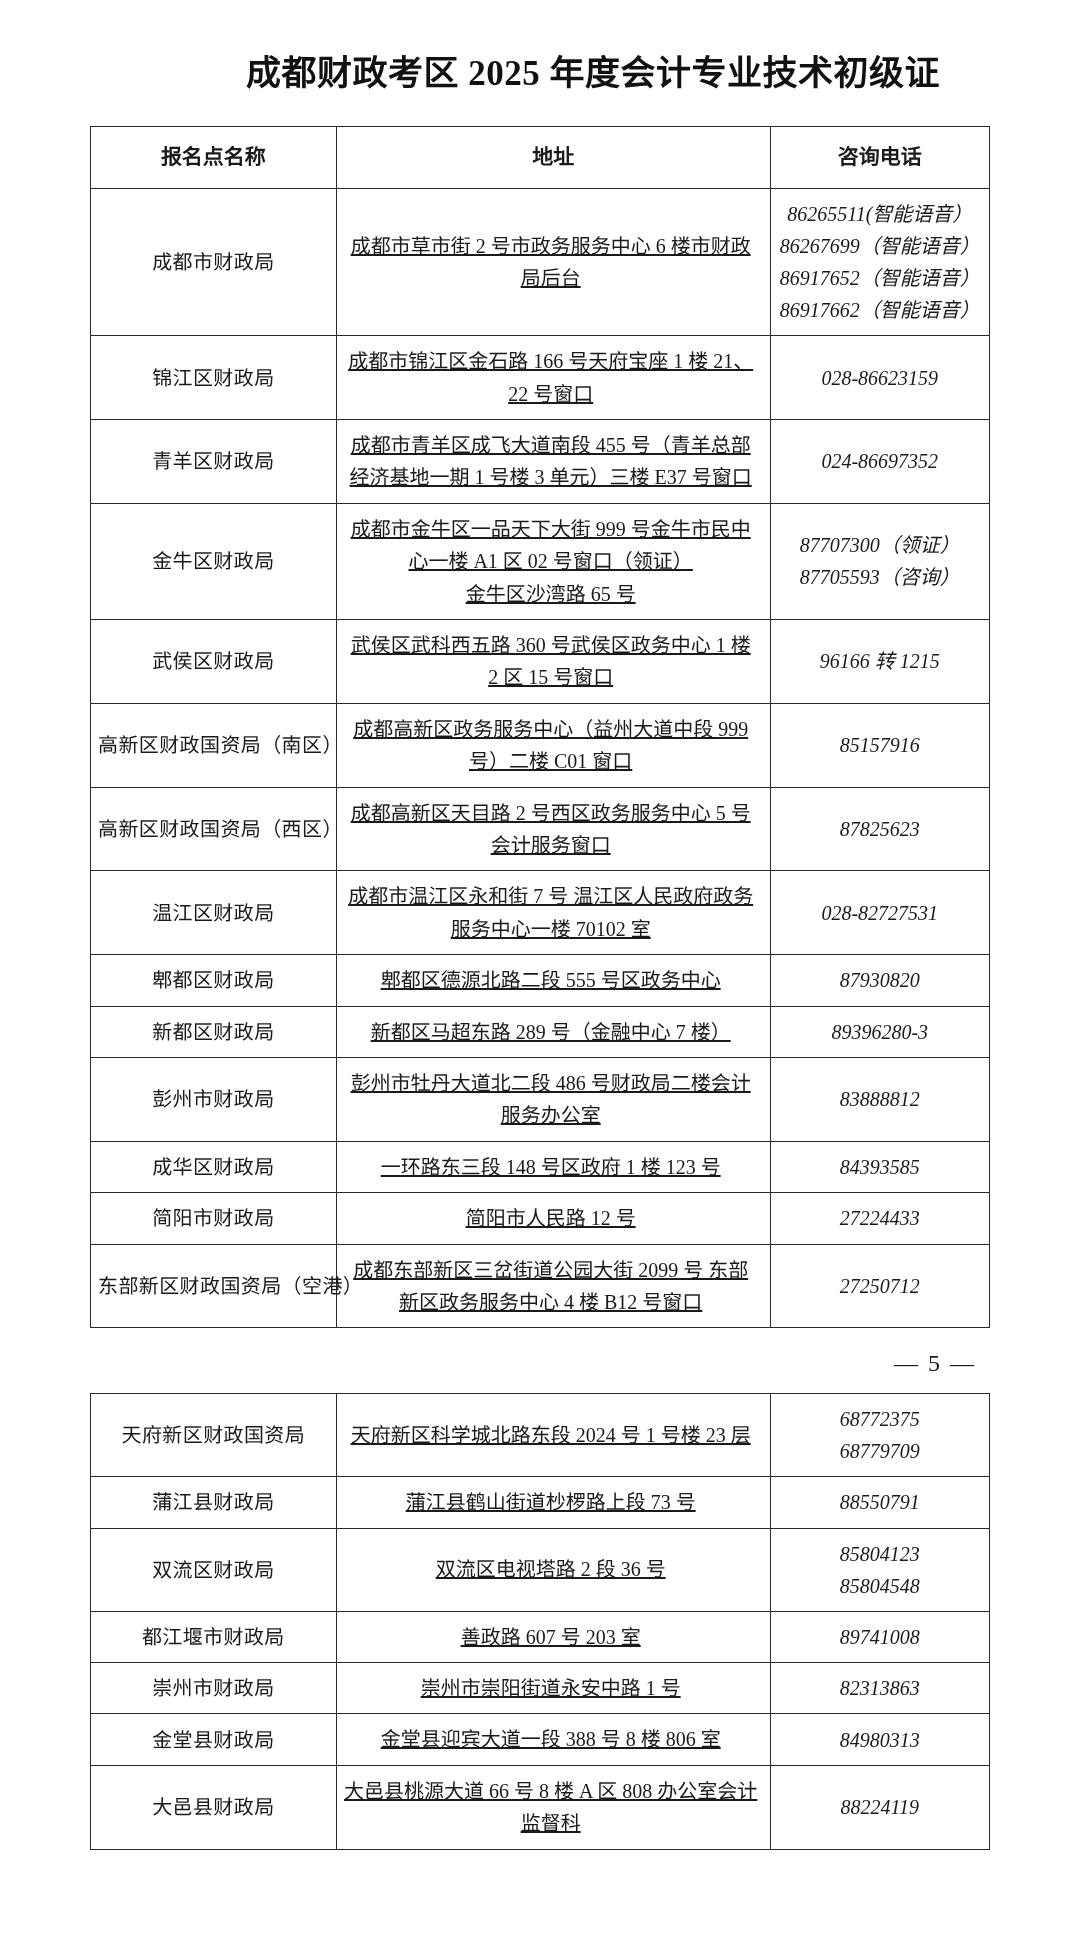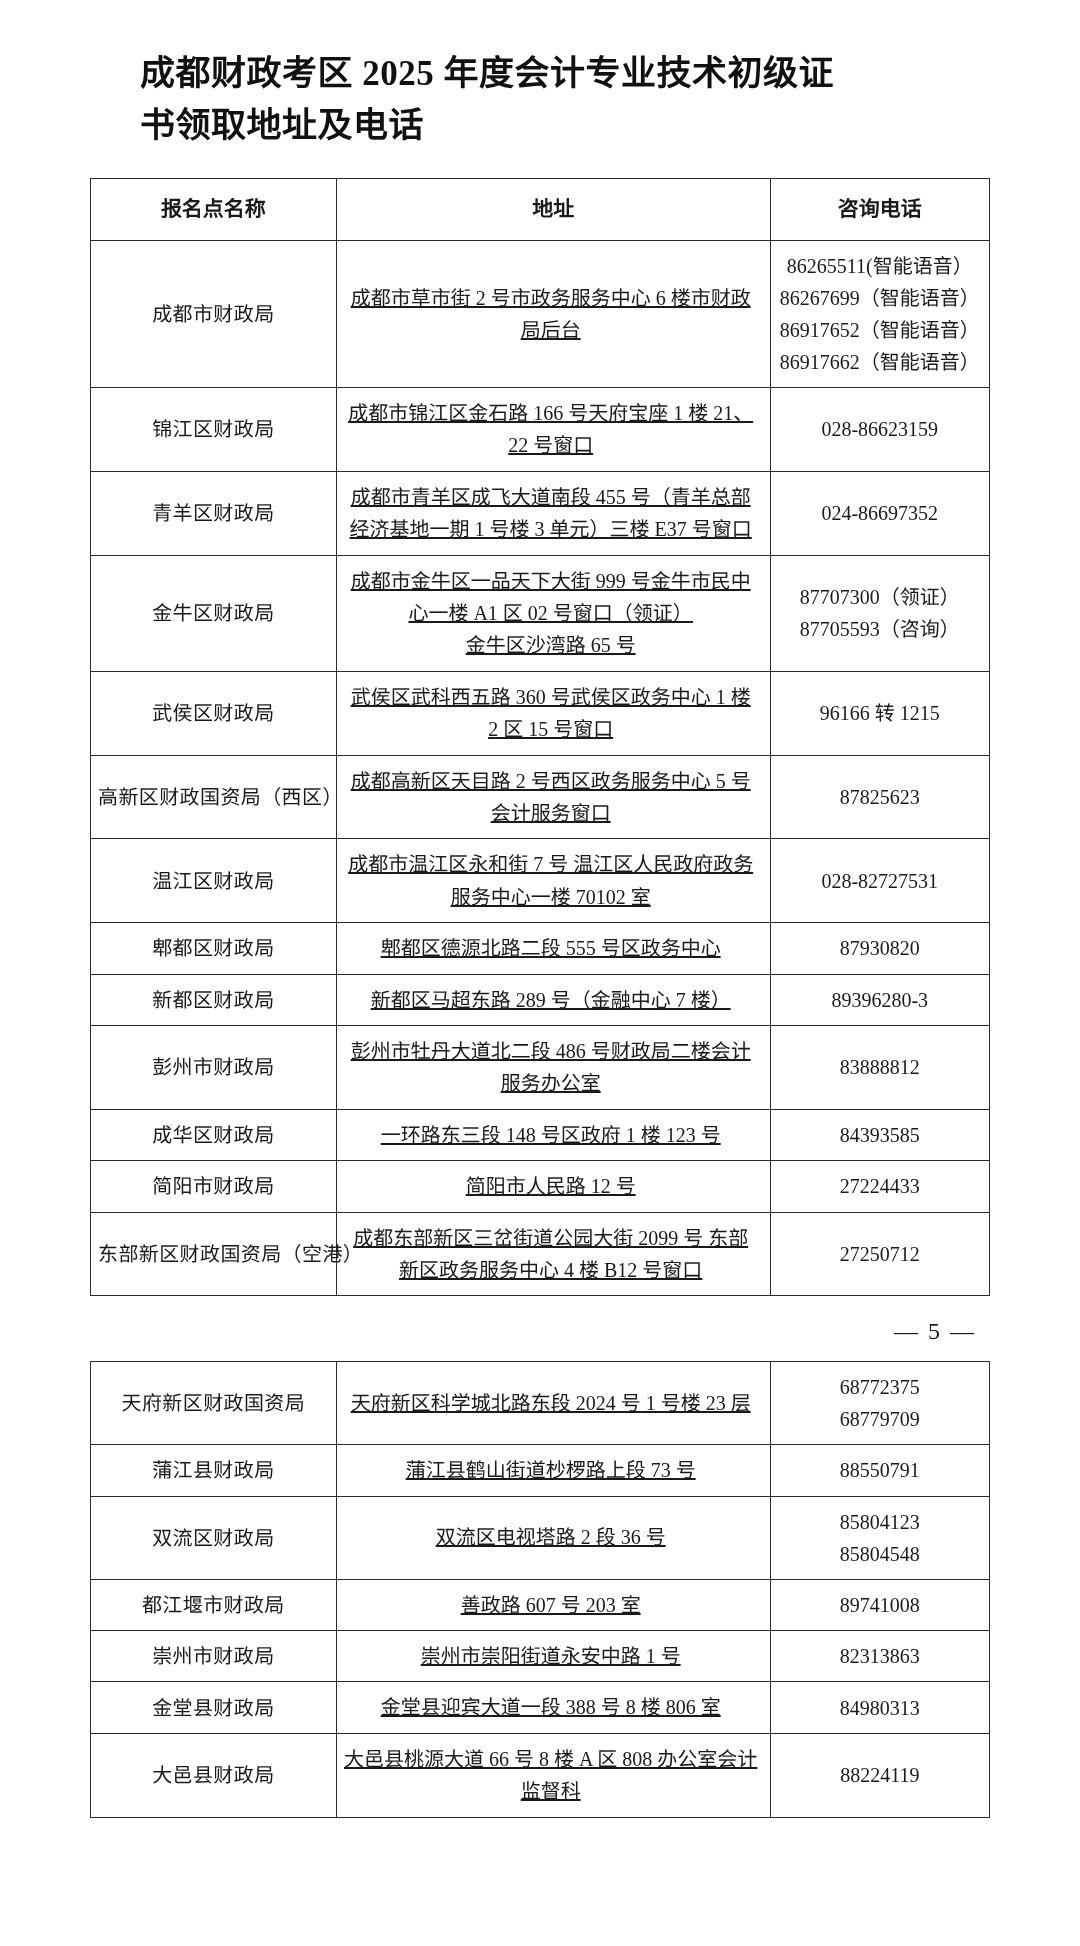--- a/index.html
+++ b/index.html
@@ -20,21 +20,21 @@
     min-height: 1946px;
     box-sizing: border-box;
     padding: 0;
     position: relative;
     background: #ffffff;
   }
   .doc-title {
     width: 800px;
     margin: 0 auto;
     padding-top: 48px;
-    text-align: left;
+    text-align: right;
     font-family: "Liberation Serif", "DejaVu Serif", serif;
     font-weight: bold;
     font-size: 35px;
     line-height: 1.48;
     letter-spacing: 0.5px;
     color: #111111;
   }
   .table-wrap {
     width: 900px;
     margin: 0 auto;
@@ -72,40 +72,39 @@
   }
   table.addr-table td.cell-addr {
     padding-right: 12px;
     line-height: 1.62;
     text-decoration: underline;
   }
   table.addr-table td.cell-phone {
     line-height: 1.6;
     white-space: nowrap;
   }
-  .phone-line { display: block; }
+  .phone-line { display: block; font-style: italic; }
   .pagenum {
     width: 900px;
     margin: 0 auto;
     text-align: right;
     padding: 22px 14px 16px 0;
     font-size: 24px;
     letter-spacing: 2px;
     color: #1a1a1a;
     box-sizing: border-box;
   }
 </style>
 </head>
 <body>
 
 <div class="page">
 
   <h1 class="doc-title">
     <span>成都财政考区 2025 年度会计专业技术初级证</span><br>
-    <span>书领取地址及电话</span>
   </h1>
 
   <div class="table-wrap first">
     <table class="addr-table">
       <colgroup>
         <col class="c-name">
           <col class="c-addr">
           <col class="c-phone">
       </colgroup>
       <thead>
@@ -149,20 +148,27 @@
             </td>
           </tr>
           <tr>
             <td class="cell-name">武侯区财政局</td>
             <td class="cell-addr">武侯区武科西五路 360 号武侯区政务中心 1 楼 2 区 15 号窗口</td>
             <td class="cell-phone">
               <span class="phone-line">96166 转 1215</span>
             </td>
           </tr>
           <tr>
+            <td class="cell-name">高新区财政国资局（南区）</td>
+            <td class="cell-addr">成都高新区政务服务中心（益州大道中段 999 号）二楼 C01 窗口</td>
+            <td class="cell-phone">
+              <span class="phone-line">85157916</span>
+            </td>
+          </tr>
+          <tr>
             <td class="cell-name">高新区财政国资局（西区）</td>
             <td class="cell-addr">成都高新区天目路 2 号西区政务服务中心 5 号会计服务窗口</td>
             <td class="cell-phone">
               <span class="phone-line">87825623</span>
             </td>
           </tr>
           <tr>
             <td class="cell-name">温江区财政局</td>
             <td class="cell-addr">成都市温江区永和街 7 号 温江区人民政府政务服务中心一楼 70102 室</td>
             <td class="cell-phone">

